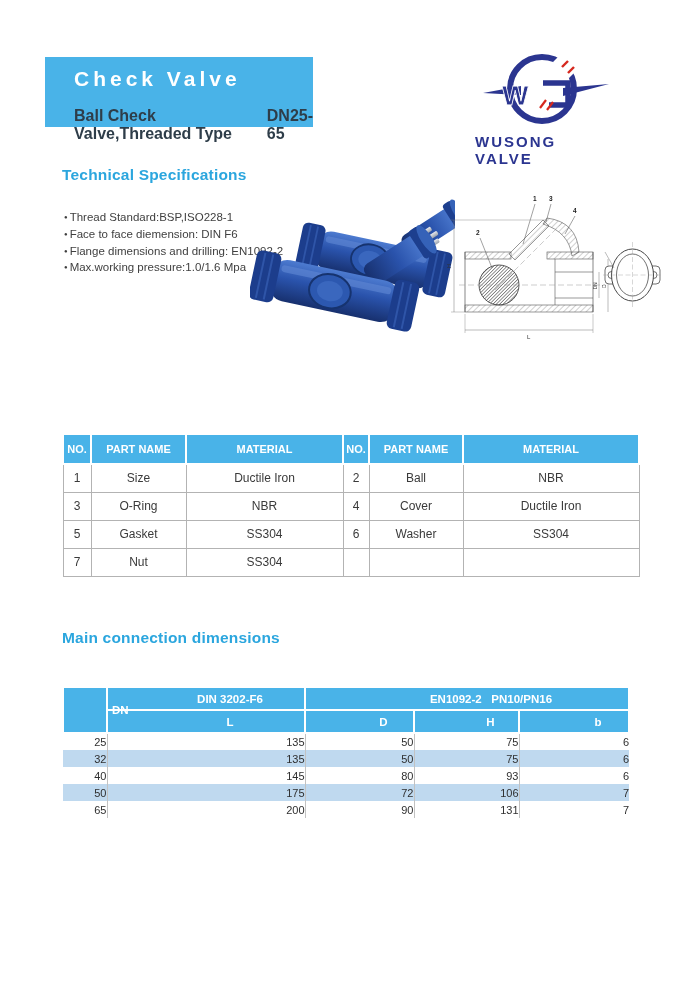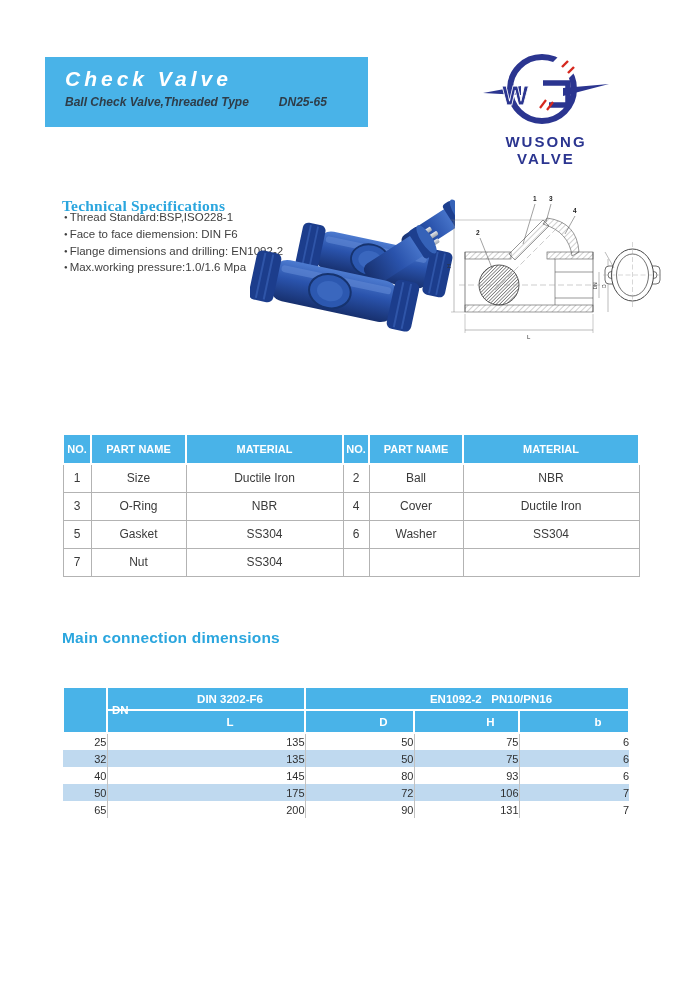--- a/index.html
+++ b/index.html
@@ -1,30 +1,30 @@
 <!DOCTYPE html>
 <html><head>
 <meta charset="utf-8">
 <style>
   * { margin:0; padding:0; box-sizing:border-box; }
   body { background:#ffffff; font-family:"Liberation Sans", sans-serif; }
   .page { position:relative; width:700px; height:1001px; background:#ffffff; overflow:hidden; margin:0 auto; }
 
   
-  .header-box { position:absolute; left:45px; top:57px; width:323px; height:70px;
-    background:#49b3e8; padding:10px 0 0 20px;font-style:italic; }
+  .header-box { position:absolute; left:45px; top:57px; width:268px; height:70px;
+    background:#49b3e8; padding:10px 0 0 29px; }
   .header-title { color:#ffffff; font-size:21px; font-weight:bold; letter-spacing:4px; }
-  .header-sub { display:flex; align-items:baseline; margin-top:4px; color:#2e3d49;
-    font-size:12px; font-weight:bold; }
+  .header-sub { display:flex; align-items:baseline; margin-top:16px; color:#2e3d49;
+    font-size:16px; font-weight:bold; }
   .header-sub .range { margin-left:30px; }
 
   
   .logo-wrap { position:absolute; left:481px; top:48px; width:130px; height:102px; }
   .logo-svg { position:absolute; left:0; top:0; }
-  .company-name { position:absolute; left:-6px; top:85px; width:142px; text-align:center;
+  .company-name { position:absolute; left:-6px; top:85px; width:142px; text-align:left;
     color:#2b3590; font-size:15px; font-weight:bold; letter-spacing:2px; }
 
   
   .sec-heading { position:absolute; left:62px; color:#2ba6de; font-size:15.5px;
     font-weight:600; letter-spacing:0.2px; }
 
   
   .specs-list { position:absolute; left:64px; top:209px; list-style:none; width:230px; }
   .specs-list li { font-size:11.5px; color:#3f3f3f; line-height:16.8px; white-space:nowrap; }
   .specs-list li::before { content:"●"; font-size:6px; vertical-align:2px; margin-right:2px; color:#3f3f3f; }
@@ -72,21 +72,21 @@
       <polygon points="2,45 40,38 40,47" fill="#2b3590"></polygon>
       <polygon points="128,36 82,40 82,48" fill="#2b3590"></polygon>
       <text x="21" y="57" font-size="28" font-weight="bold" fill="#2b3590" stroke="#ffffff" stroke-width="0.8">W</text>
       <path d="M62,35 H87 V57 H68" fill="none" stroke="#2b3590" stroke-width="5.5"></path>
       <line x1="59" y1="60" x2="65" y2="52" stroke="#d6281e" stroke-width="2.2"></line>
       <line x1="66" y1="62" x2="72" y2="54" stroke="#d6281e" stroke-width="2.2"></line>
     </svg>
     <div class="company-name">WUSONG VALVE</div>
   </div>
 
-  <h2 class="sec-heading" style="top:197px;font-family:Liberation Serif, serif;">Technical Specifications</h2>
+  <h2 class="sec-heading" style="top:166px;">Technical Specifications</h2>
   <ul class="specs-list">
     <li>Thread Standard:BSP,ISO228-1</li>
     <li>Face to face diemension: DIN F6</li>
     <li>Flange dimensions and drilling: EN1092-2</li>
     <li>Max.working pressure:1.0/1.6 Mpa</li>
   </ul>
 
   <svg class="photo-svg" width="205" height="152" viewBox="0 0 205 152">
     <defs>
       <linearGradient id="vb" x1="0" y1="0" x2="0" y2="1">

